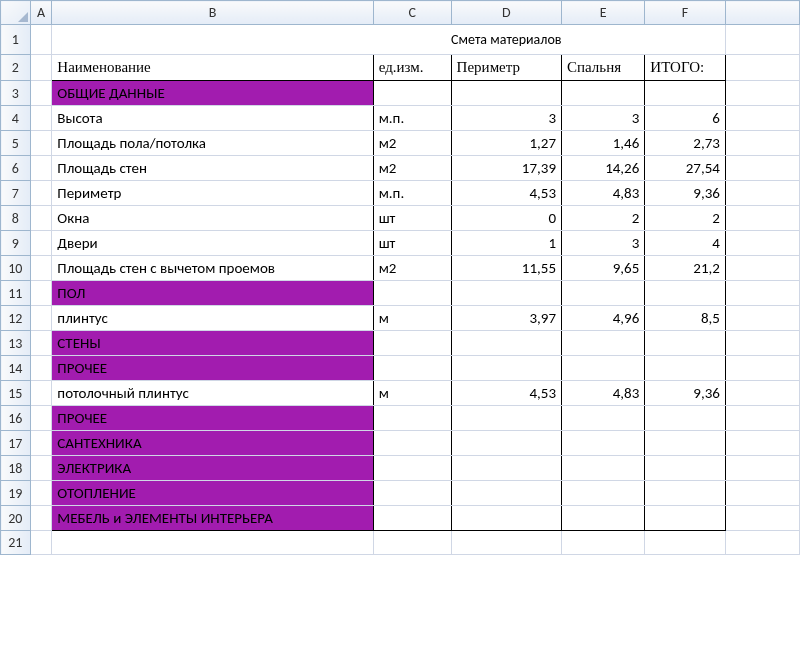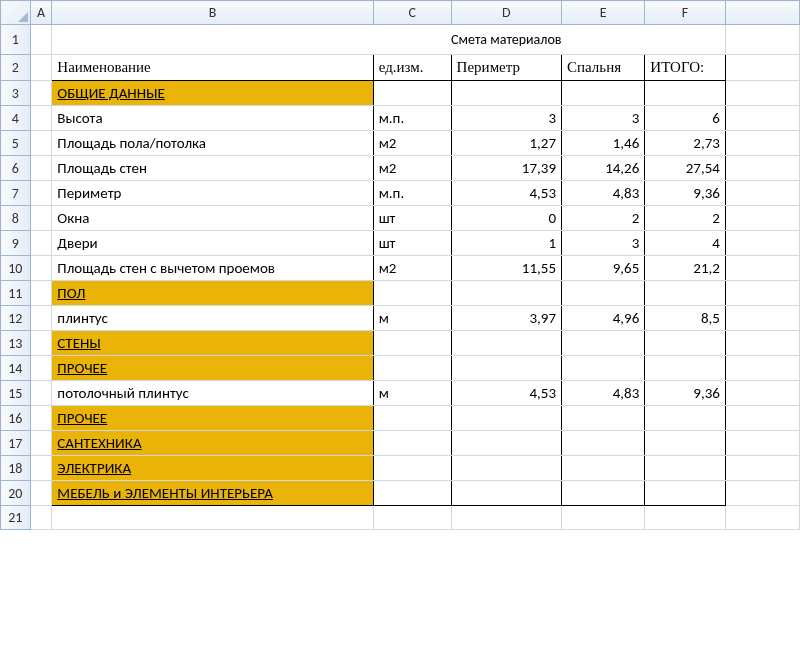--- a/index.html
+++ b/index.html
@@ -89,22 +89,21 @@
       font-family: Liberation Serif, serif;
     }
     .data-border {
       border-left: 1px solid #000 !important;
       border-right: 1px solid #000 !important;
     }
     .data-border-bottom {
       border-bottom: 1px solid #000 !important;
     }
     .shaded {
-      background: #eab308;
-      text-decoration: underline;
+      background: #a21caf;
     }
     .num {
       text-align: right;
     }
     
   </style>
 </head>
 <body>
 
 <div class="spreadsheet">
@@ -311,20 +310,30 @@
     <div class="cell row-header">18</div>
     <div class="cell col-A"></div>
     <div class="cell data-border shaded col-B">ЭЛЕКТРИКА</div>
     <div class="cell data-border col-C"></div>
     <div class="cell data-border col-D"></div>
     <div class="cell data-border col-E"></div>
     <div class="cell data-border col-F"></div>
     <div class="cell col-G"></div>
   </div>
 
+  <div class="row">
+    <div class="cell row-header">19</div>
+    <div class="cell col-A"></div>
+    <div class="cell data-border shaded col-B">ОТОПЛЕНИЕ</div>
+    <div class="cell data-border col-C"></div>
+    <div class="cell data-border col-D"></div>
+    <div class="cell data-border col-E"></div>
+    <div class="cell data-border col-F"></div>
+    <div class="cell col-G"></div>
+  </div>
 
   <div class="row">
     <div class="cell row-header">20</div>
     <div class="cell col-A"></div>
     <div class="cell data-border data-border-bottom shaded col-B">МЕБЕЛЬ и ЭЛЕМЕНТЫ ИНТЕРЬЕРА</div>
     <div class="cell data-border data-border-bottom col-C"></div>
     <div class="cell data-border data-border-bottom col-D"></div>
     <div class="cell data-border data-border-bottom col-E"></div>
     <div class="cell data-border data-border-bottom col-F"></div>
     <div class="cell col-G"></div>

